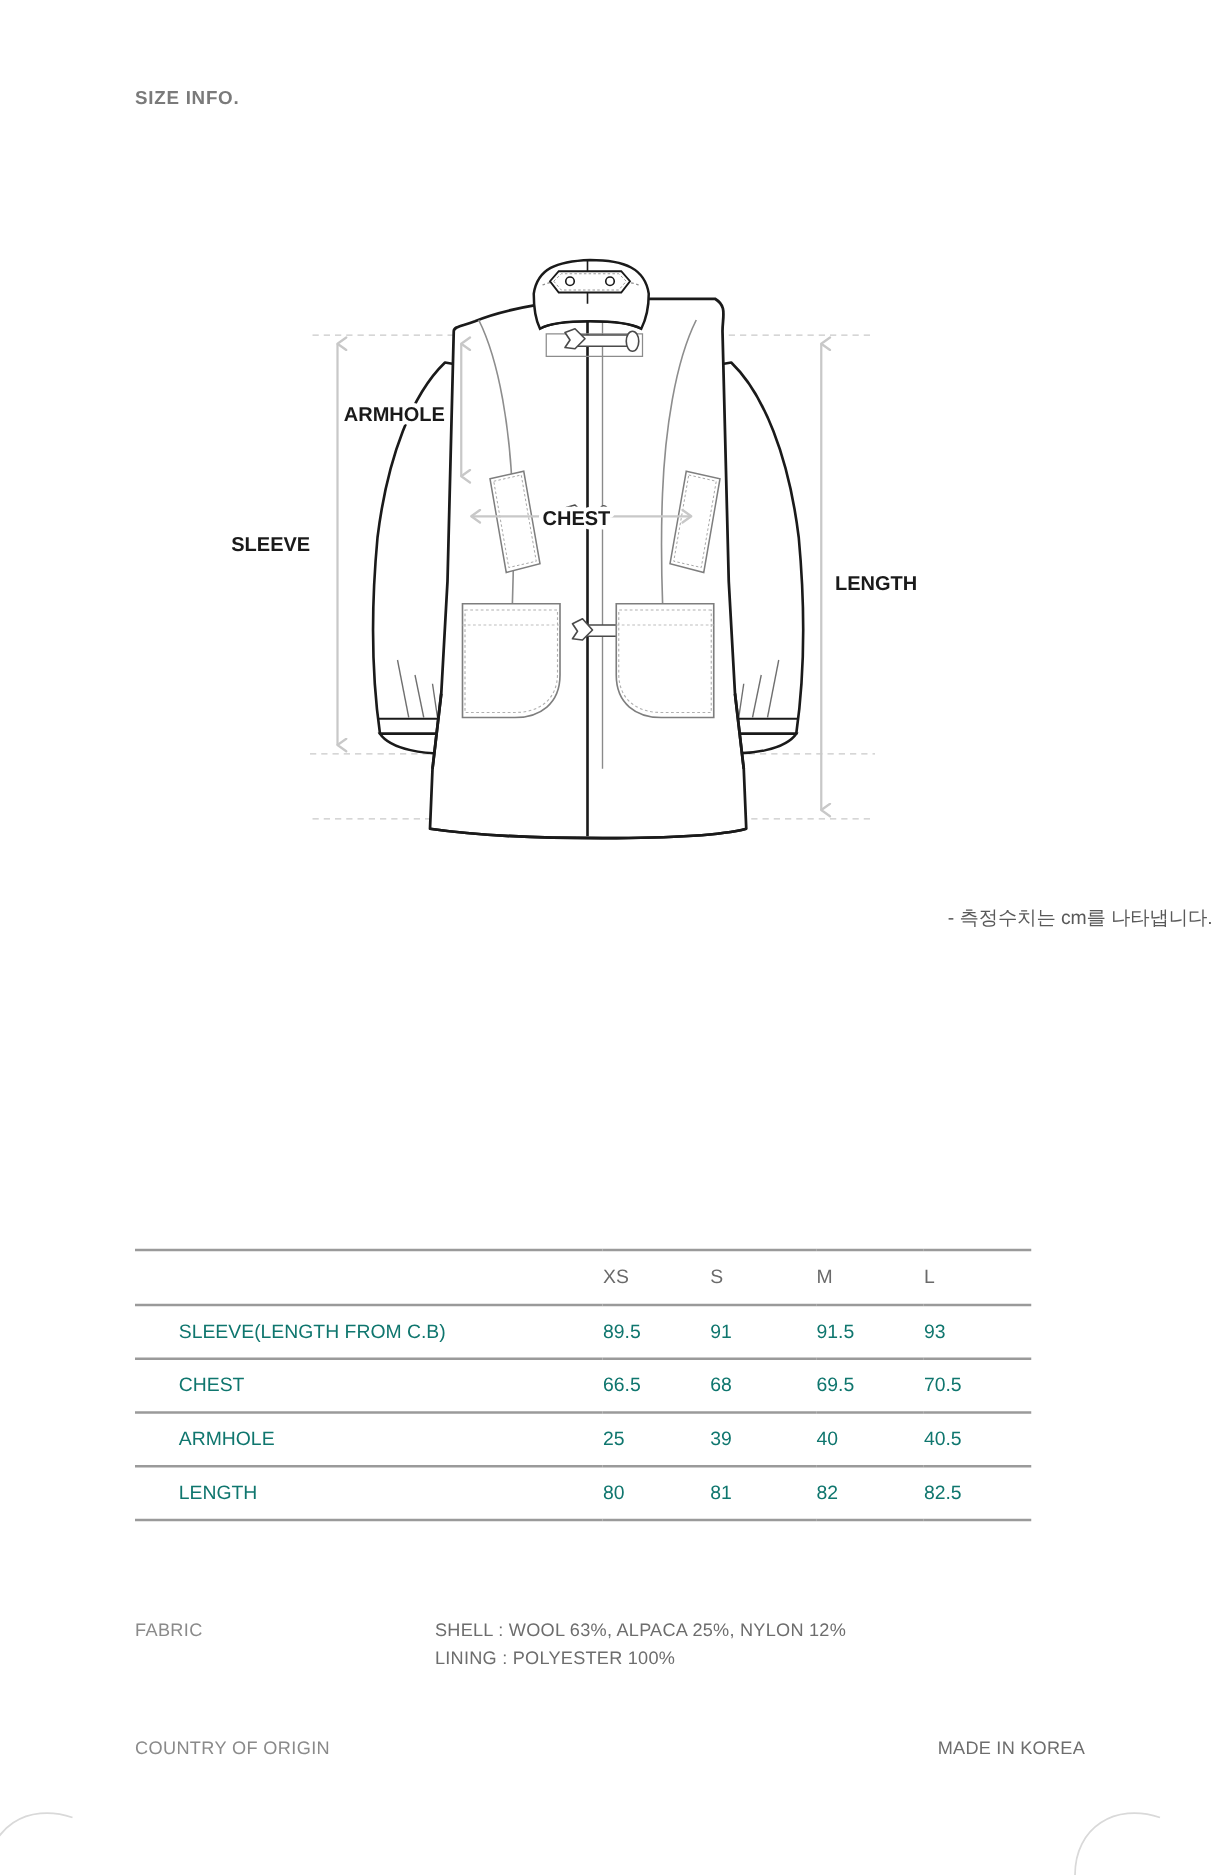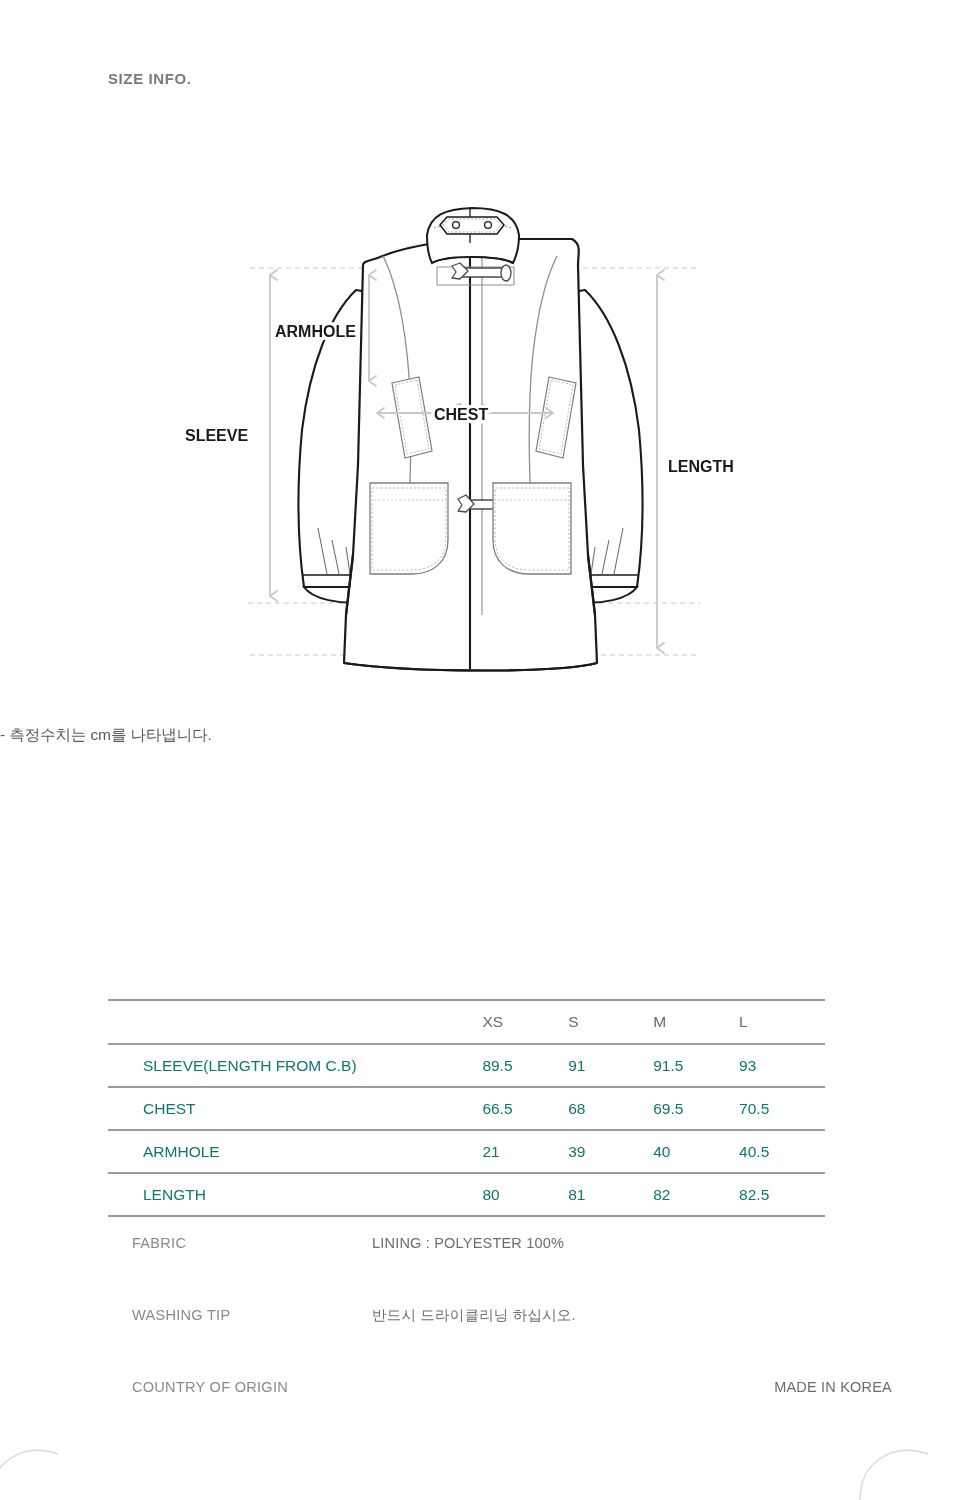--- a/index.html
+++ b/index.html
@@ -38,21 +38,21 @@
     height: 500px;
   }
   .illustration svg { display: block; }
 
   
   .notes {
     position: absolute;
     left: 0;
     top: 720px;
     width: 970px;
-    text-align: left;
+    text-align: right;
   }
   .notes .note-line {
     font-size: 15.5px;
     line-height: 29px;
     color: #595959;
     letter-spacing: -0.1px;
   }
 
   
   .size-table {
@@ -77,23 +77,22 @@
   .size-table th { height: 42px; }
   .size-table .col-label { width: 355px; padding-left: 35px; }
   .size-table .col-size  { width: 90px; }
   .size-table thead th { color: #6a6a6a; }
   .size-table tbody tr td:first-child { padding-left: 35px; }
 
   
   .info-list {
     position: absolute;
     left: 108px;
-    top: 1232px;
+    top: 1294px;
     width: 760px;
-    margin-left: 24px;
   }
   .info-row {
     display: flex;
     align-items: flex-start;
     margin-bottom: 50px;
   }
   .info-row:last-child { margin-bottom: 0; justify-content: space-between; }
   .info-term {
     width: 240px;
     flex: 0 0 240px;
@@ -306,50 +305,45 @@
     </tr>
     <tr>
       <td>CHEST</td>
       <td>66.5</td>
       <td>68</td>
       <td>69.5</td>
       <td>70.5</td>
     </tr>
     <tr>
       <td>ARMHOLE</td>
-      <td>21</td>
+      <td>25</td>
       <td>39</td>
       <td>40</td>
       <td>40.5</td>
     </tr>
     <tr>
       <td>LENGTH</td>
       <td>80</td>
       <td>81</td>
       <td>82</td>
       <td>82.5</td>
     </tr>
   </tbody>
 </table>
 
 <div class="info-list">
 
   <div class="info-row">
     <div class="info-term">FABRIC</div>
     <div class="info-desc">
+      <span class="desc-line">SHELL : WOOL 63%, ALPACA 25%, NYLON 12%</span>
       <span class="desc-line">LINING : POLYESTER 100%</span>
     </div>
   </div>
 
-  <div class="info-row">
-    <div class="info-term">WASHING TIP</div>
-    <div class="info-desc">
-      <span class="desc-line">반드시 드라이클리닝 하십시오.</span>
-    </div>
-  </div>
 
   <div class="info-row">
     <div class="info-term">COUNTRY OF ORIGIN</div>
     <div class="info-desc">
       <span class="desc-line">MADE IN KOREA</span>
     </div>
   </div>
 
 </div>
 

